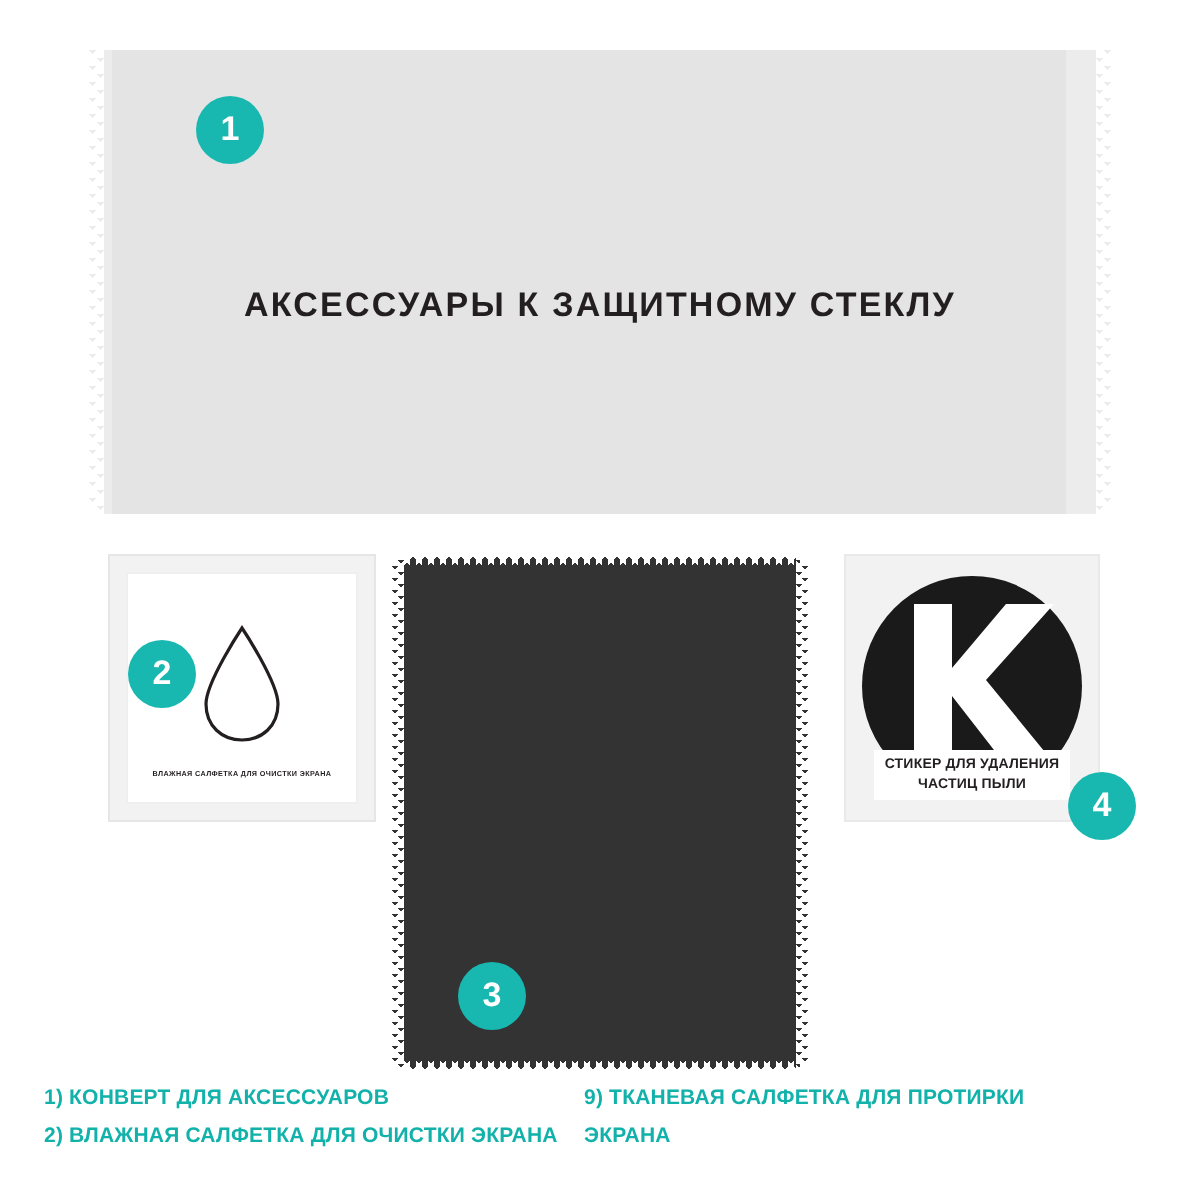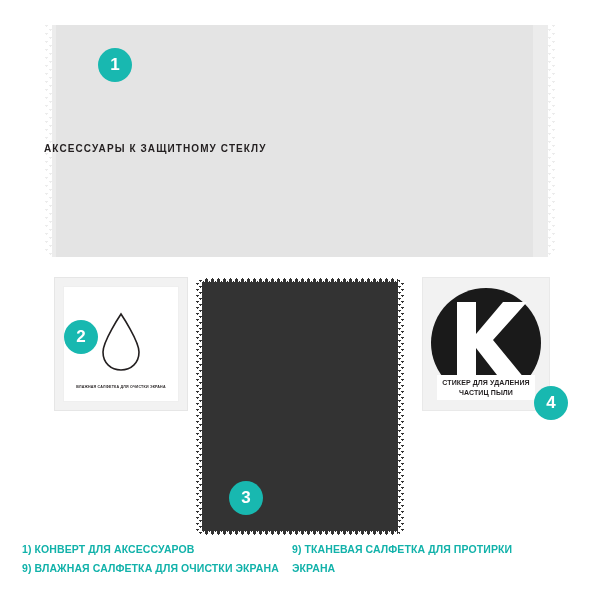--- a/index.html
+++ b/index.html
@@ -53,22 +53,22 @@
     top: 0px;
     width: 477px;
     height: 232px;
     background: #e4e4e4;
   }
   .env-title {
     position: absolute;
     left: 0;
     top: 118px;
     width: 100%;
-    text-align: left;
-    font-size: 10px;
+    text-align: center;
+    font-size: 17px;
     font-weight: bold;
     letter-spacing: 1.1px;
     color: #231f20;
   }
   
   .zig {
     position: absolute;
     top: 0;
     width: 8px;
     height: 232px;
@@ -254,20 +254,20 @@
     <div class="sticker-label">
       <div>СТИКЕР ДЛЯ УДАЛЕНИЯ</div>
       <div>ЧАСТИЦ ПЫЛИ</div>
     </div>
   </div>
   <div class="badge" style="left:534px; top:386px;">4</div>
 
   <div class="legend">
     <div class="legend-col legend-left">
       <div>1) КОНВЕРТ ДЛЯ АКСЕССУАРОВ</div>
-      <div>9) ВЛАЖНАЯ САЛФЕТКА ДЛЯ ОЧИСТКИ ЭКРАНА</div>
+      <div>2) ВЛАЖНАЯ САЛФЕТКА ДЛЯ ОЧИСТКИ ЭКРАНА</div>
     </div>
     <div class="legend-col legend-right">
       <div>9) ТКАНЕВАЯ САЛФЕТКА ДЛЯ ПРОТИРКИ ЭКРАНА</div>
     </div>
   </div>
 
 </div>
 
 </body></html>

